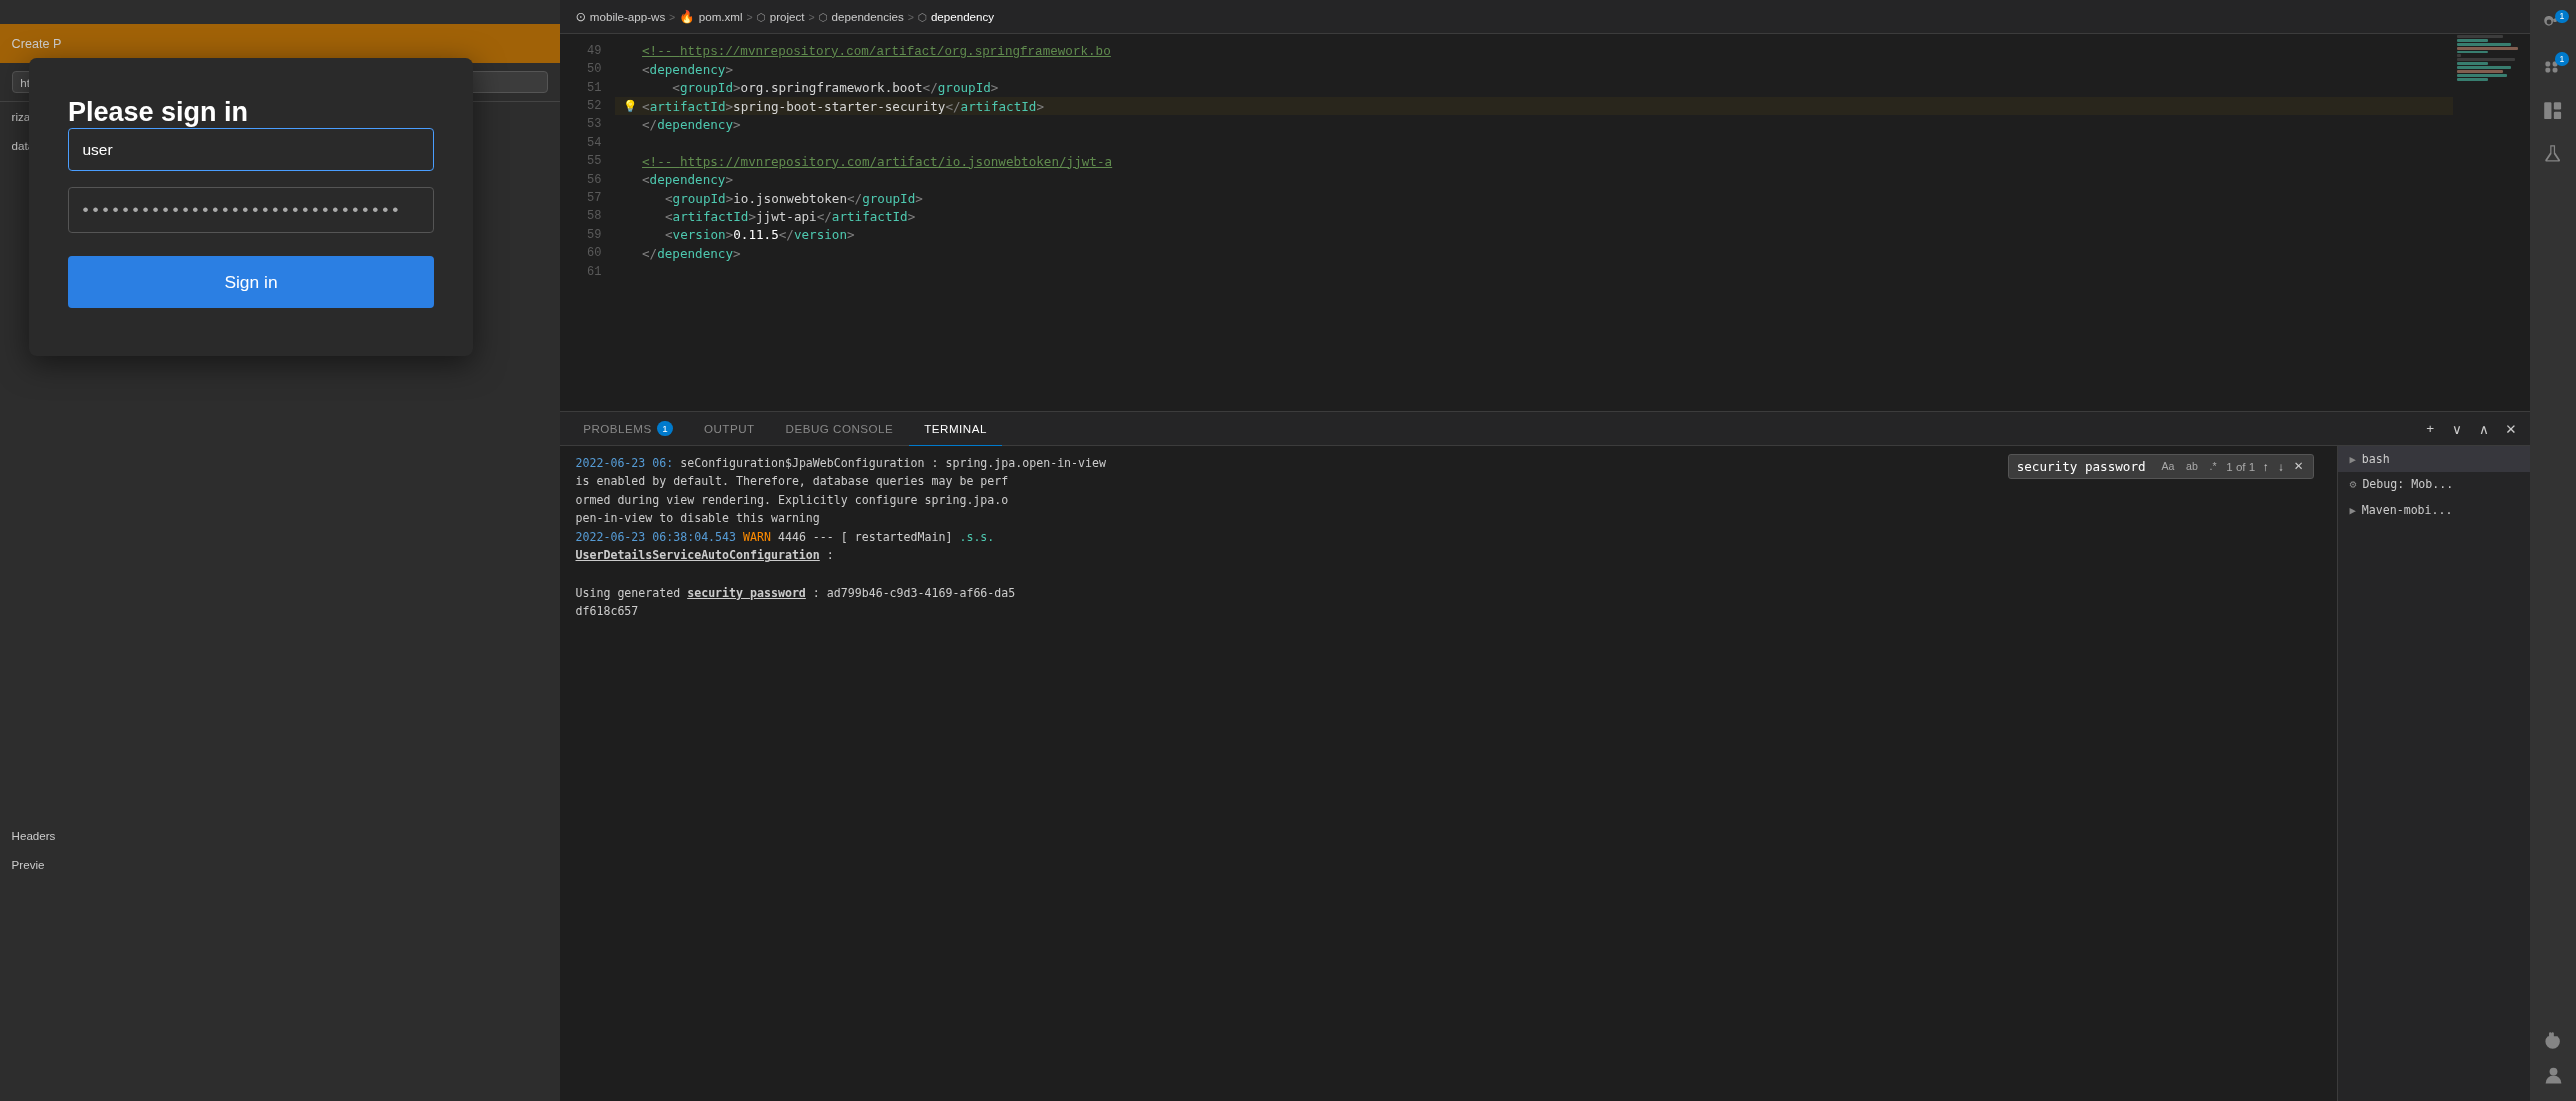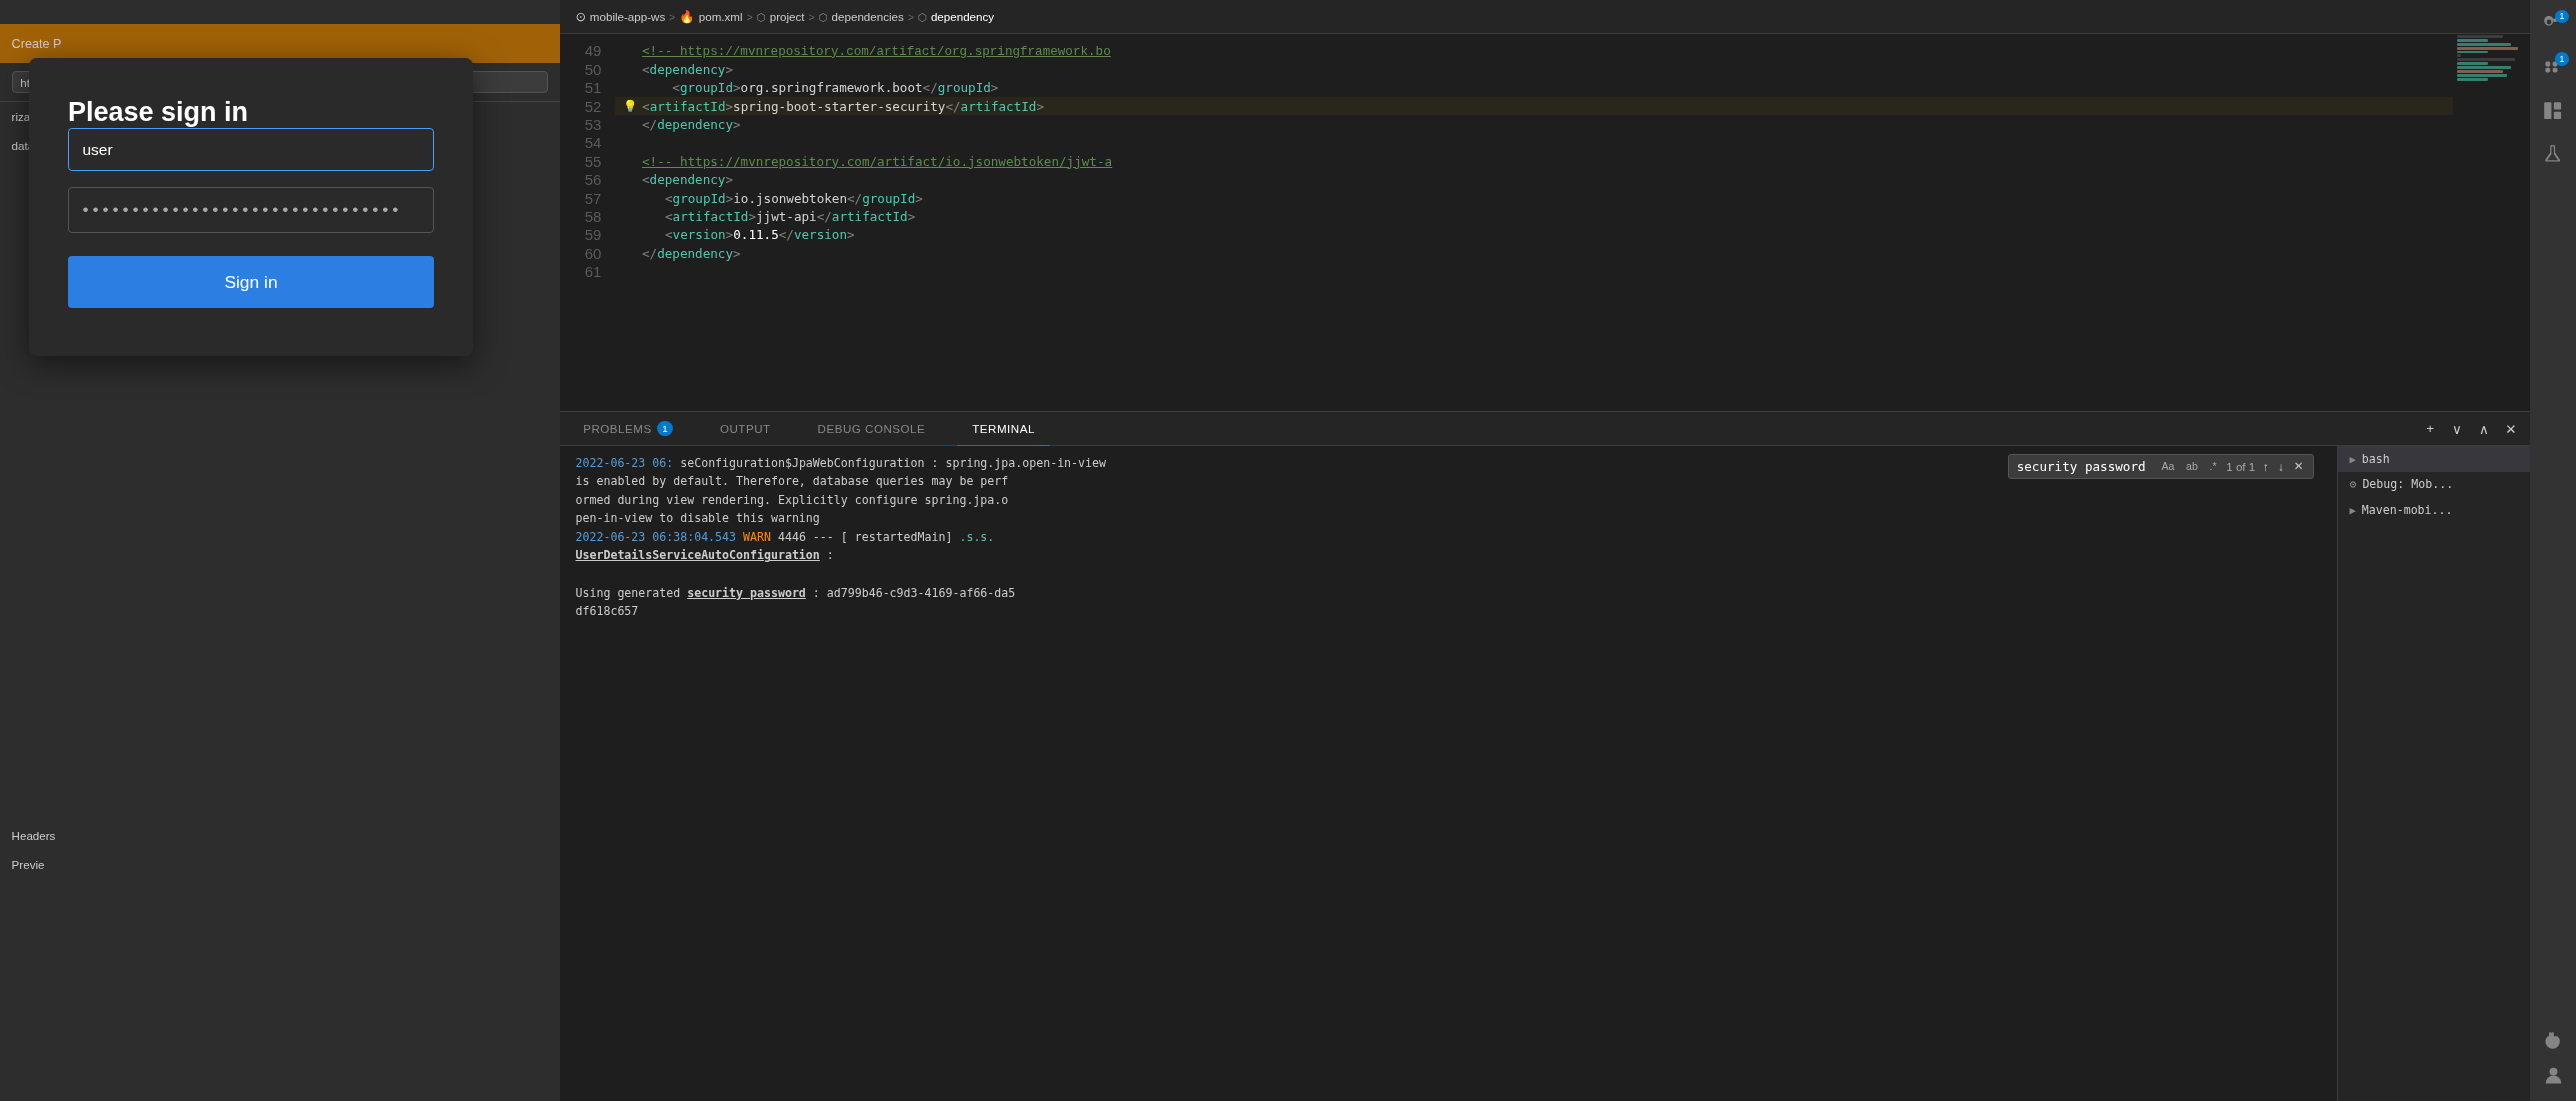--- a/index.html
+++ b/index.html
@@ -210,22 +210,22 @@
 
     .line-numbers {
       width: 53px;
       background: #1e1e1e;
       padding: 7.7px 0;
       text-align: right;
     }
 
     .line-number {
       color: #5a5a5a;
-      font-size: 15px;
-      font-family: Liberation Sans, sans-serif;
+      font-size: 12px;
+      font-family: Liberation Mono, monospace;
       height: 18.4px;
       display: flex;
       align-items: center;
       justify-content: flex-end;
       padding-right: 11.6px;
       padding-left: 16px;
     }
 
     .code-content {
       flex: 1;
@@ -280,21 +280,21 @@
       align-items: center;
       padding: 0 7.7px;
       gap: 0;
       border-bottom: 1px solid #3c3c3c;
       justify-content: space-between;
     }
 
     .terminal-tab-group {
       display: flex;
       align-items: center;
-      gap: 16px;
+      gap: 0;
     }
 
     .terminal-tab {
       padding: 0 15.5px;
       height: 34px;
       display: flex;
       align-items: center;
       color: #888;
       font-size: 11.6px;
       font-weight: 500;

